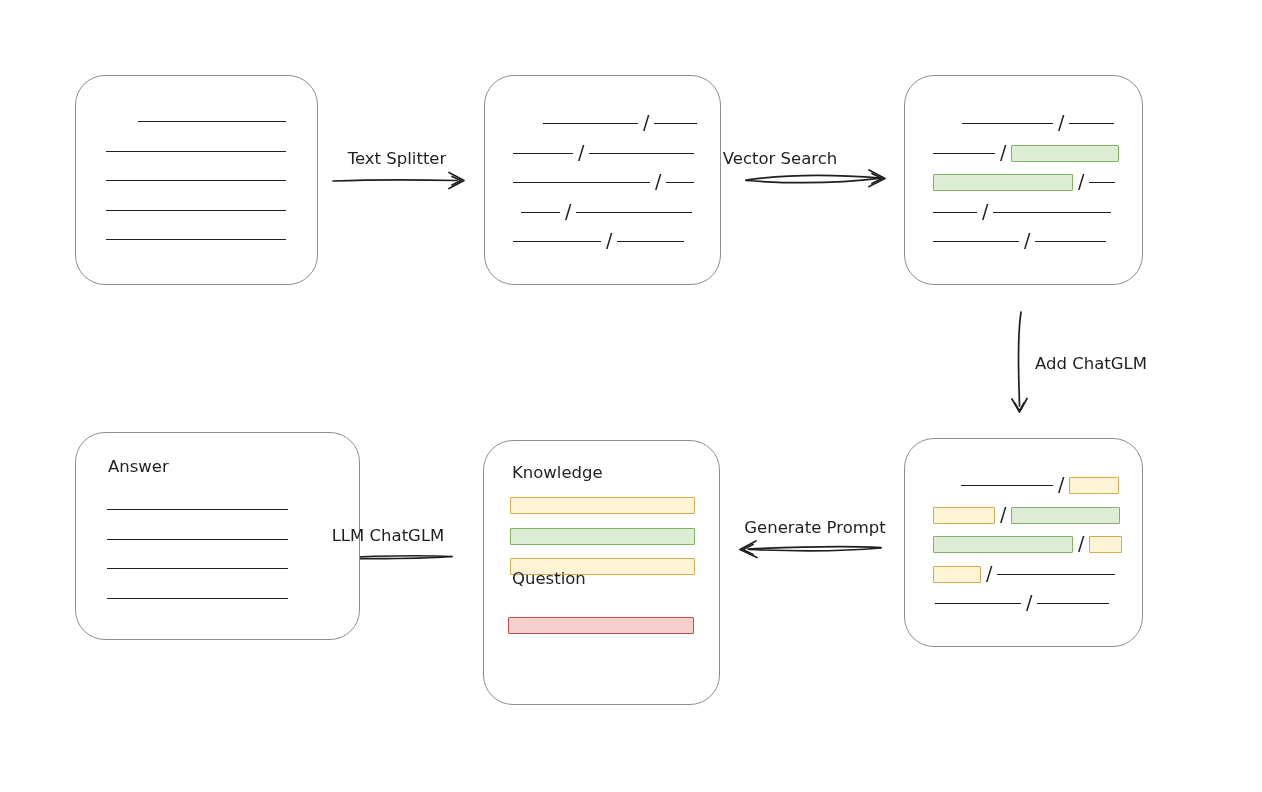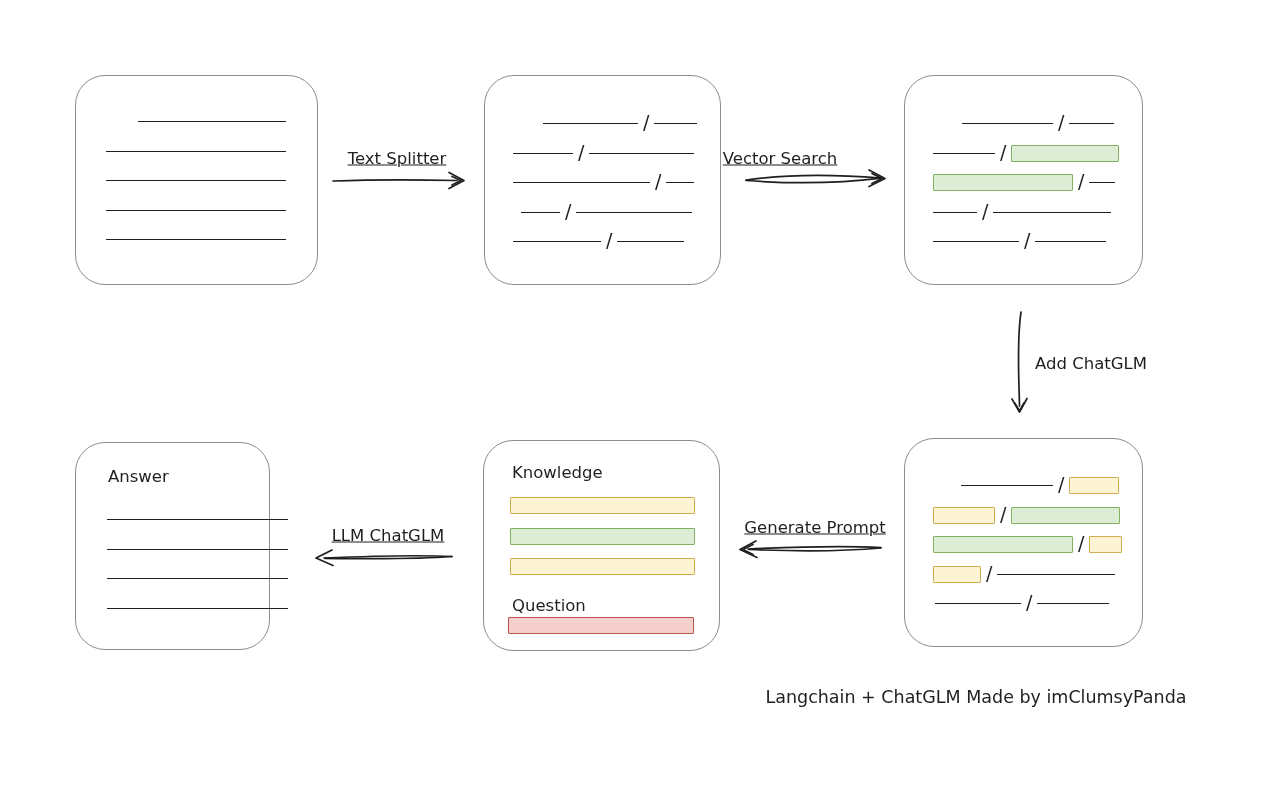--- a/index.html
+++ b/index.html
@@ -12,21 +12,21 @@
     border:1.5px solid var(--box-border,#8d8d8d);
     border-radius:30px;box-sizing:border-box;
   }
   .rows{position:absolute;inset:0;box-sizing:border-box;}
   .row{display:flex;align-items:center;height:29.5px;white-space:nowrap;}
   .seg-line{display:inline-block;height:0;border-top:1.8px solid var(--ink,#1f1f1f);flex:0 0 auto;}
   .seg-slash{flex:0 0 auto;font-size:19px;font-weight:500;margin:0 5px;line-height:1;transform:translateY(-1px);}
   .seg-chunk{display:inline-block;height:15px;border:1.5px solid;flex:0 0 auto;border-radius:1px;box-sizing:content-box;}
   .box-label{position:absolute;font-size:16.5px;font-weight:500;white-space:nowrap;}
   .arrow-label{position:absolute;font-size:16.5px;font-weight:500;white-space:nowrap;}
-  .center{transform:translate(-50%,-50%);text-decoration:underline;}
+  .center{transform:translate(-50%,-50%);}
   .bars{position:absolute;}
   .bars .bar{height:15px;border:1.5px solid;margin-bottom:13.5px;border-radius:1px;}
   .caption{position:absolute;font-size:17.5px;font-weight:500;white-space:nowrap;transform:translate(-50%,-50%);}
   svg.arrows{position:absolute;left:0;top:0;pointer-events:none;color:var(--ink,#1f1f1f);}
 </style>
 </head>
 <body>
 
 <div class="canvas">
 
@@ -133,46 +133,46 @@
           <span class="seg-line" style="width: 118px;"></span>
         </div>
         <div class="row">
           <span class="seg-line" style="width: 86px;"></span>
           <span class="seg-slash">/</span>
           <span class="seg-line" style="width: 71px;"></span>
         </div>
       </div>
   </div>
 
-  <div class="box" style="left:75px;top:442px;width:195px;height:208px">
+  <div class="box" style="left:75px;top:432px;width:285px;height:208px">
     <div class="box-label" style="left:32px;top:24px">Answer</div>
     <div class="rows" style="padding:62px 0 0 31px">
         <div class="row">
           <span class="seg-line" style="width: 181px;"></span>
         </div>
         <div class="row">
           <span class="seg-line" style="width: 181px;"></span>
         </div>
         <div class="row">
           <span class="seg-line" style="width: 181px;"></span>
         </div>
         <div class="row">
           <span class="seg-line" style="width: 181px;"></span>
         </div>
       </div>
   </div>
 
-  <div class="box" style="left:483px;top:440px;width:237px;height:211px">
+  <div class="box" style="left:483px;top:440px;width:237px;height:265px">
     <div class="box-label" style="left:28px;top:22px">Knowledge</div>
     <div class="bars" style="left:26px;top:56px">
         <div class="bar" style="width: 183px; background: rgb(253, 243, 213); border-color: rgb(209, 172, 81);"></div>
         <div class="bar" style="width: 183px; background: rgb(221, 237, 213); border-color: rgb(131, 177, 99);"></div>
         <div class="bar" style="width: 183px; background: rgb(253, 243, 213); border-color: rgb(209, 172, 81);"></div>
       </div>
-    <div class="box-label" style="left:28px;top:155px">Question</div>
+    <div class="box-label" style="left:28px;top:128px">Question</div>
     <div class="bars" style="left:24px;top:176px">
         <div class="bar" style="width: 184px; background: rgb(245, 207, 203); border-color: rgb(187, 84, 77);"></div>
       </div>
   </div>
 
   <div class="box" style="left:904px;top:438px;width:239px;height:209px">
     <div class="rows" style="padding:32px 0 0 28px">
         <div class="row">
           <span class="seg-line" style="margin-left: 28px; width: 92px;"></span>
           <span class="seg-slash">/</span>
@@ -200,15 +200,14 @@
         </div>
       </div>
   </div>
 
   <div class="arrow-label center" style="left:397px;top:158px">Text Splitter</div>
   <div class="arrow-label center" style="left:780px;top:158px">Vector Search</div>
   <div class="arrow-label" style="left:1035px;top:363px;transform:translateY(-50%)">Add ChatGLM</div>
   <div class="arrow-label center" style="left:815px;top:527px">Generate Prompt</div>
   <div class="arrow-label center" style="left:388px;top:535px">LLM ChatGLM</div>
 
-  <div class="caption" style="left:976px;top:697px">Langchain + ChatGLM Made by imClumsyPanda</div>
 
 </div>
 
 </body></html>

